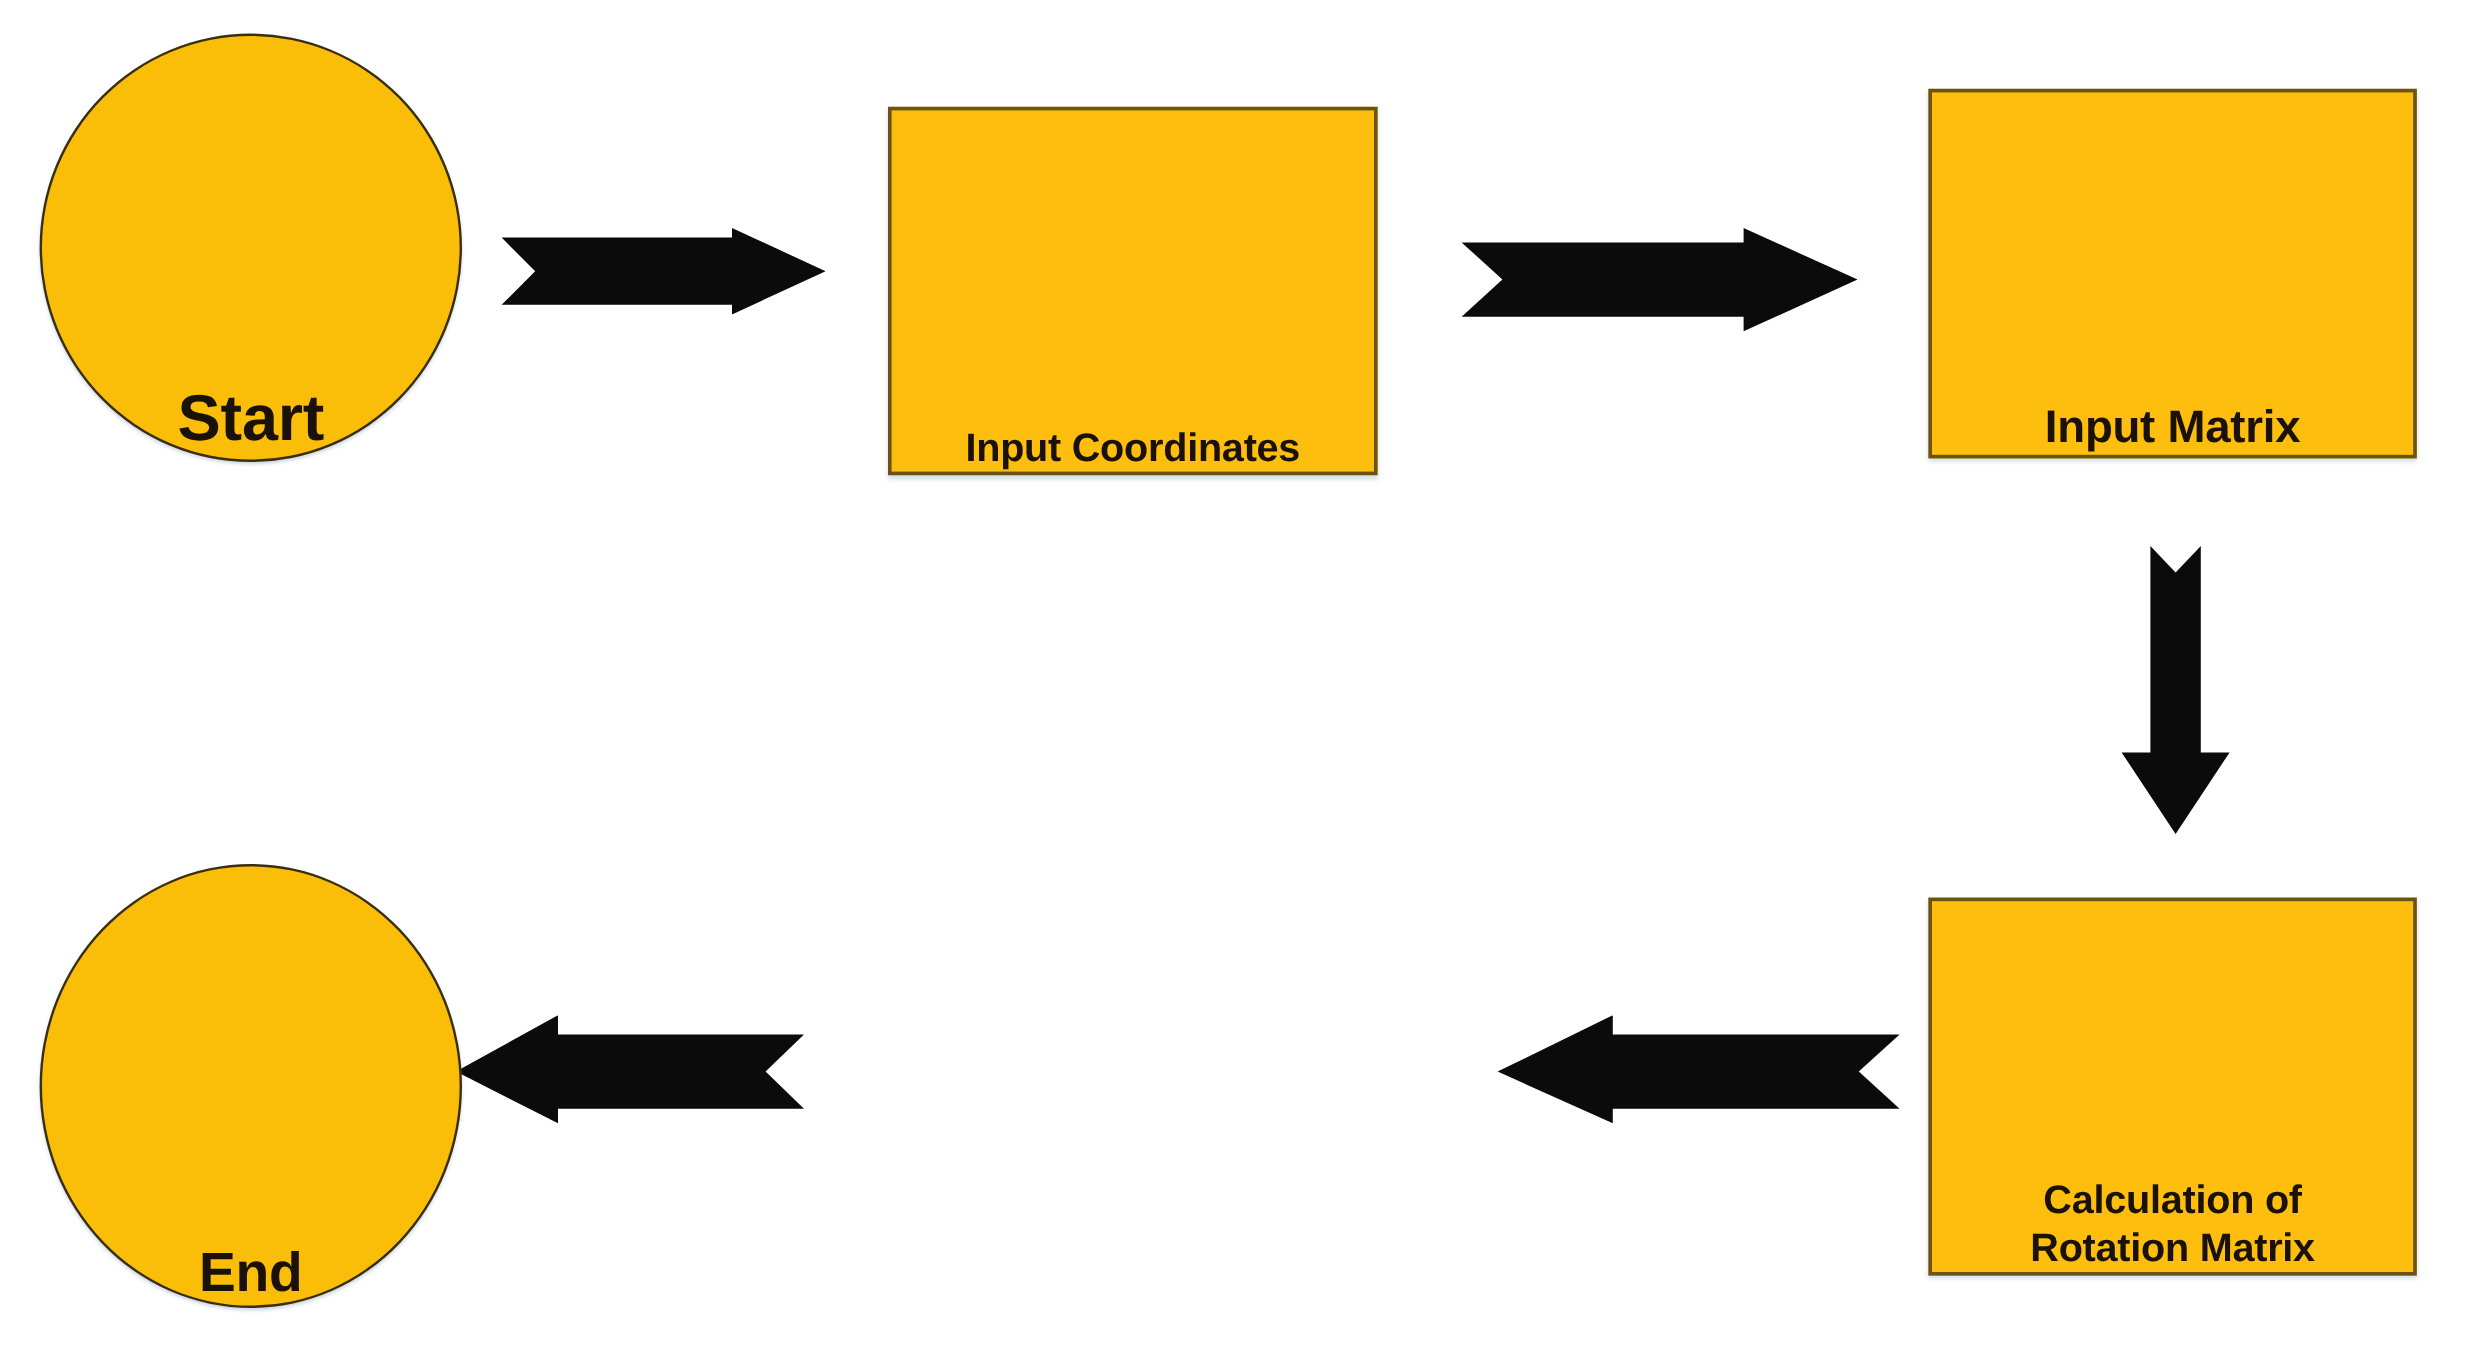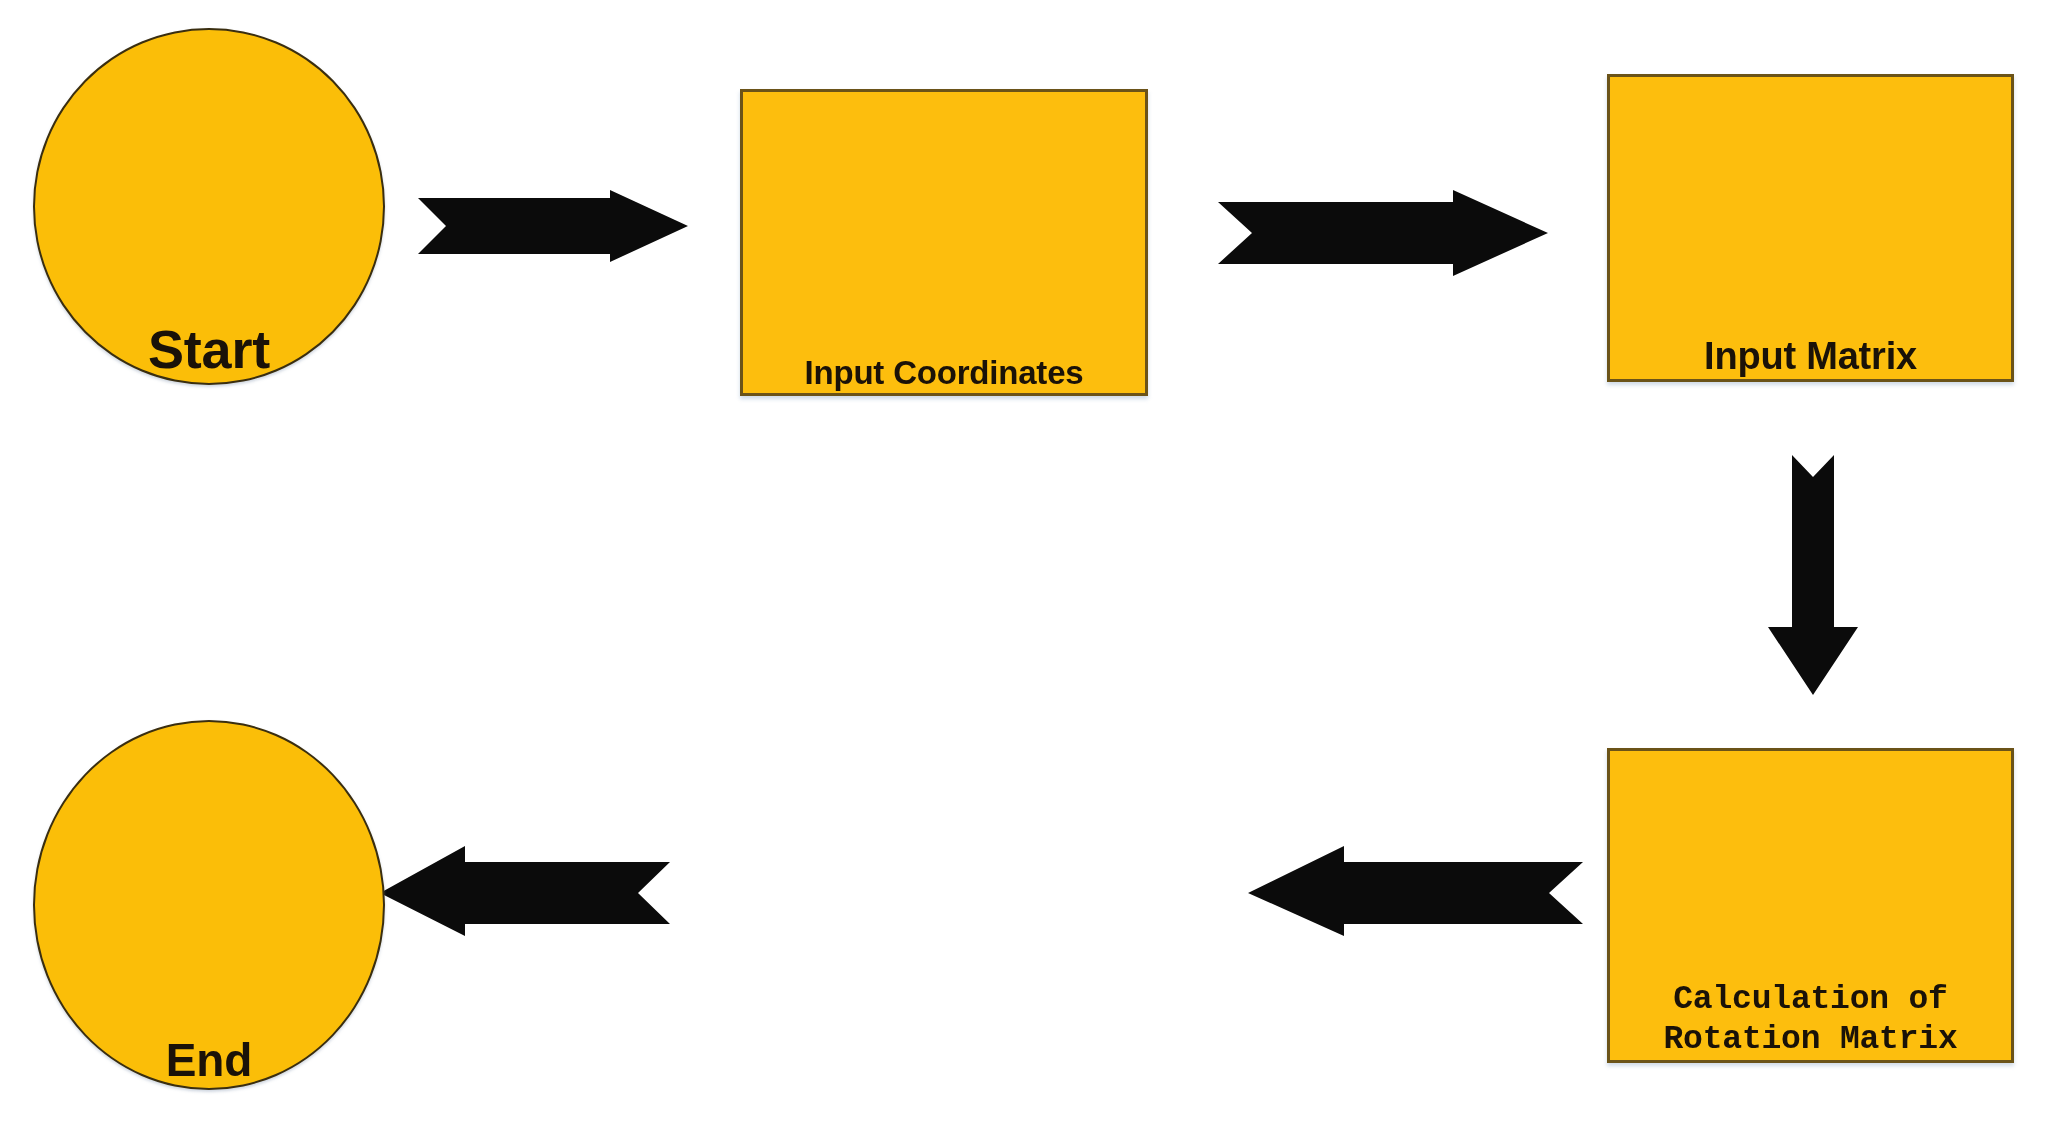--- a/index.html
+++ b/index.html
@@ -76,21 +76,21 @@
   <div class="node node-process" style="left:1607px; top:74px; width:407px; height:308px; font-size:38px;">
     <span class="node-label">Input Matrix</span>
   </div>
 
   <div class="arrow" style="left:1768px; top:455px; width:90px; height:240px;">
     <svg width="90" height="240" viewBox="0 0 90 240">
       <polygon points="24,0 45,22 66,0 66,172 90,172 45,240 0,172 24,172" fill="#0b0b0b"></polygon>
     </svg>
   </div>
 
-  <div class="node node-process" style="left:1607px; top:748px; width:407px; height:315px; font-size:33px;font-family:Liberation Mono, monospace;">
+  <div class="node node-process" style="left:1607px; top:748px; width:407px; height:315px; font-size:33px;">
     <span class="node-label">Calculation of
 Rotation Matrix</span>
   </div>
 
   <div class="arrow" style="left:1248px; top:846px; width:335px; height:90px;">
     <svg width="335" height="90" viewBox="0 0 335 90">
       <polygon points="335,16 301,47 335,78 96,78 96,90 0,47 96,0 96,16" fill="#0b0b0b"></polygon>
     </svg>
   </div>
 

